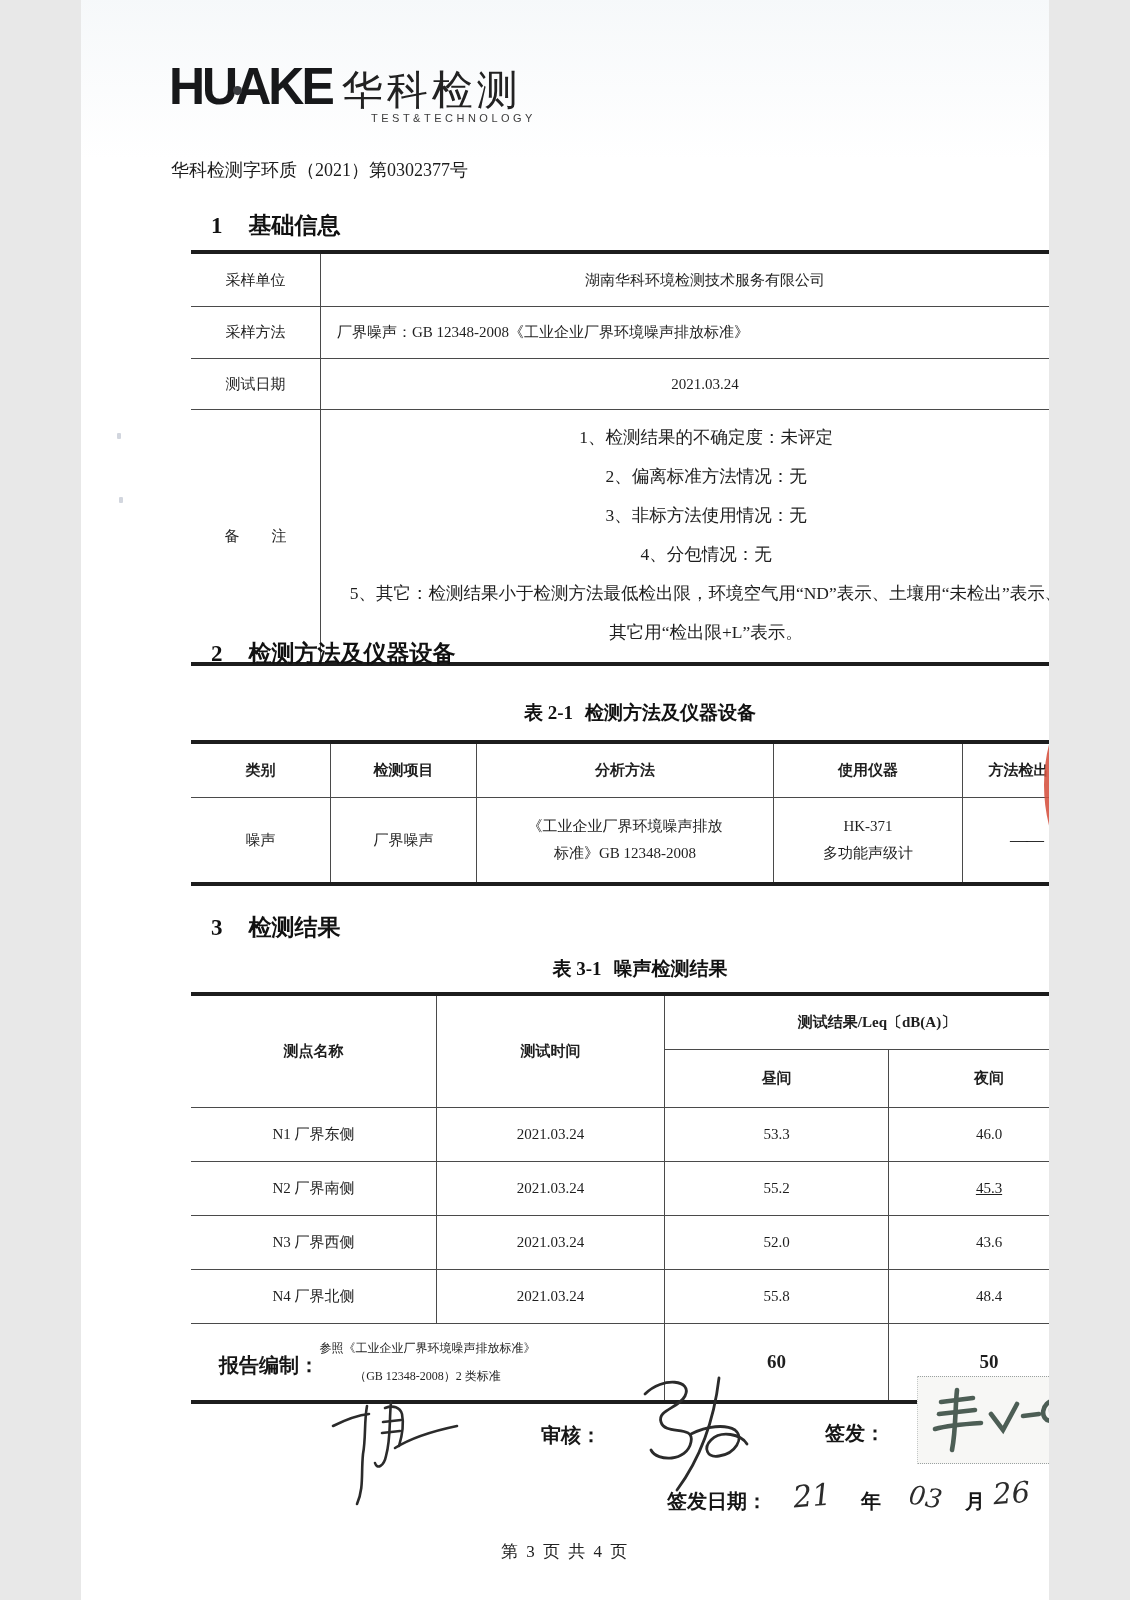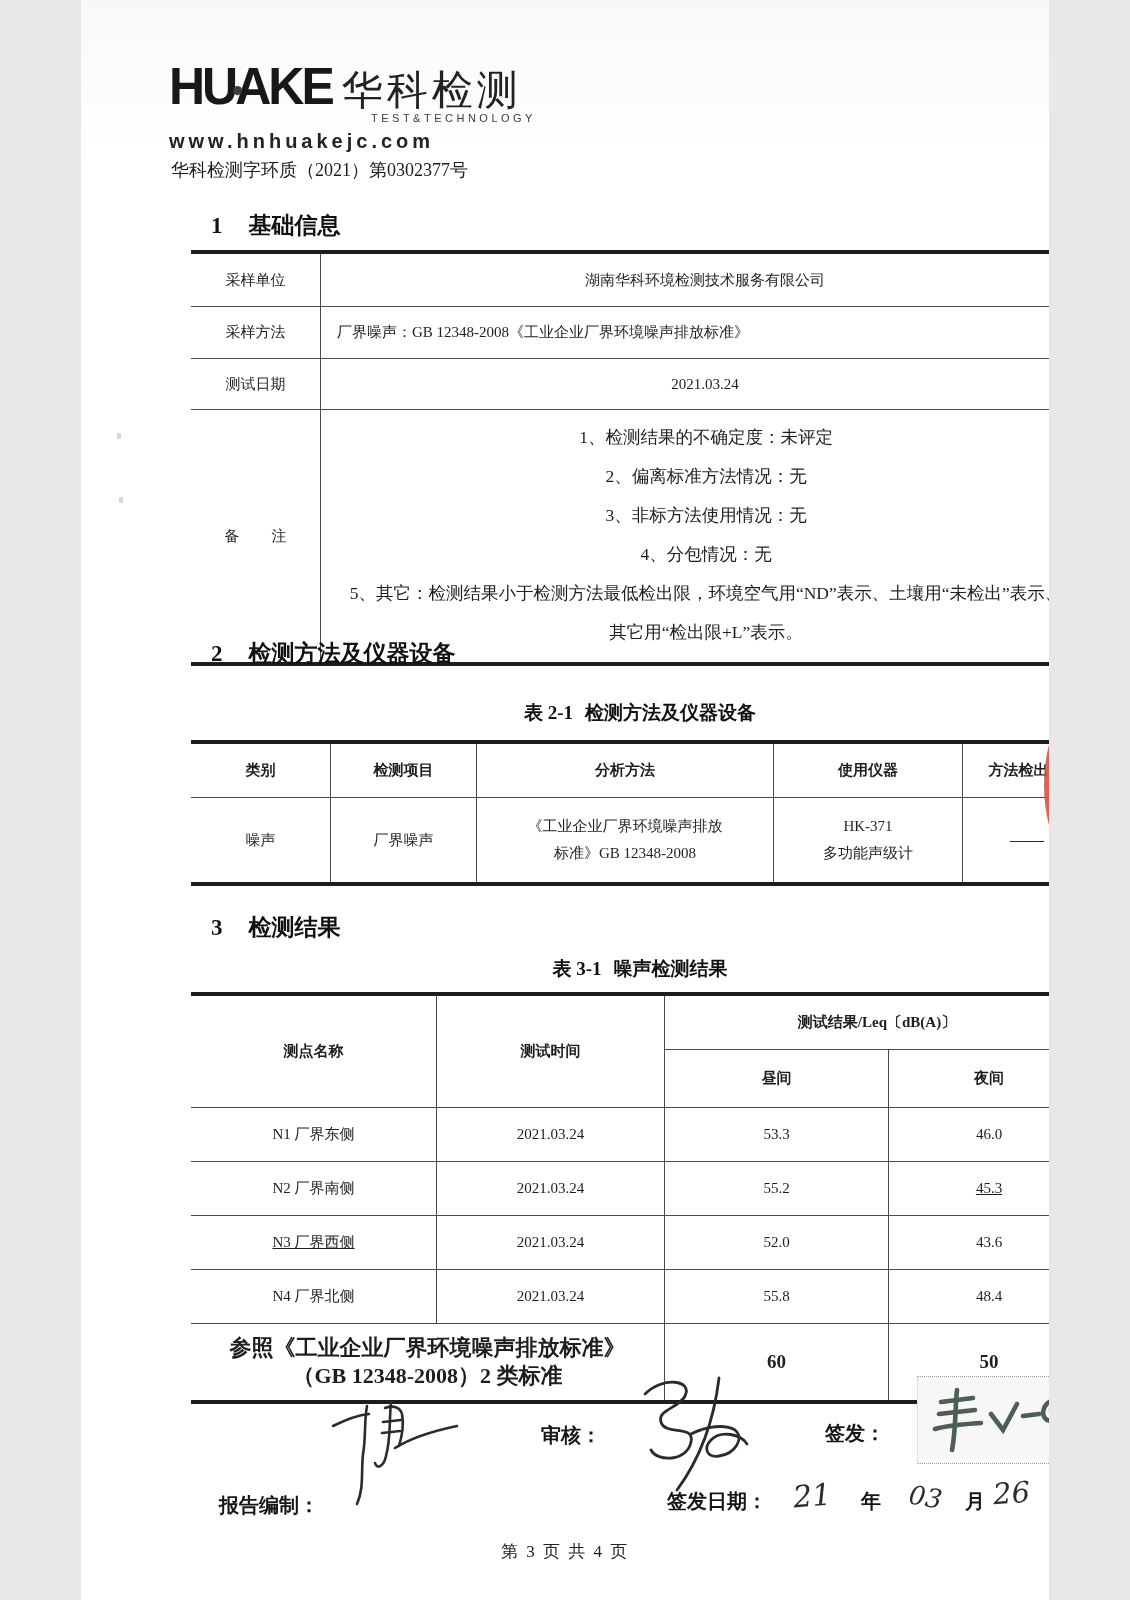--- a/index.html
+++ b/index.html
@@ -64,21 +64,21 @@
   .t2-grid .cell{min-height:0;}
   .h54{height:54px;}
   .h84{height:84px;}
   .two-line{flex-direction:column;justify-content:center;line-height:27px;}
   .dash-limit{letter-spacing:-2px;font-size:18px;}
 
   
   .t3-grid{display:grid;grid-template-columns:246px 228px 224px 200px;
     grid-template-rows:54px 58px 54px 54px 54px 54px 76px;}
   .bold{font-weight:bold;}
-  .std-label{flex-direction:column;justify-content:center;line-height:28px;font-weight:bold;font-size:22px;}
+  .std-label{flex-direction:column;justify-content:center;line-height:28px;font-weight:normal;font-size:12px;}
 
   
   .stamp-svg{position:absolute;left:950px;top:600px;pointer-events:none;}
 
   
   .foot-label{position:absolute;font-weight:bold;font-size:20px;color:#161616;}
   .sig-svg{position:absolute;}
   .patch{position:absolute;left:836px;top:1376px;width:184px;height:88px;
     background:#f7f7f5;border-top:1px dotted #9aa0a0;border-bottom:1px dotted #9aa0a0;
     border-left:1px dotted #c4c8c8;border-right:1px dotted #c4c8c8;box-sizing:border-box;}
@@ -99,21 +99,20 @@
 
   <div class="logo">
     <div class="logo-row">
       <div class="wordmark">
         <span>HUAKE</span>
         <span class="a-dot"></span>
       </div>
       <div class="logo-cn">华科检测</div>
     </div>
     <div class="logo-tagline">TEST&amp;TECHNOLOGY</div>
-    <div class="website">www.hnhuakejc.com</div>
   </div>
 
   <div class="doc-number">华科检测字环质（2021）第0302377号</div>
 
   <div class="sec-head" style="top:210px;">
     <span class="num">1</span><span>基础信息</span>
   </div>
 
   <div class="tbl" style="top:250px;">
     <div class="t1-row hline" style="height:52px;">
@@ -195,21 +194,21 @@
       <div class="cell vline hline" style="grid-row:3;grid-column:1;">N1 厂界东侧</div>
       <div class="cell vline hline" style="grid-row:3;grid-column:2;">2021.03.24</div>
       <div class="cell vline hline" style="grid-row:3;grid-column:3;">53.3</div>
       <div class="cell hline" style="grid-row:3;grid-column:4;">46.0</div>
 
       <div class="cell vline hline" style="grid-row:4;grid-column:1;">N2 厂界南侧</div>
       <div class="cell vline hline" style="grid-row:4;grid-column:2;">2021.03.24</div>
       <div class="cell vline hline" style="grid-row:4;grid-column:3;">55.2</div>
       <div class="cell hline" style="grid-row:4;grid-column:4;text-decoration:underline;">45.3</div>
 
-      <div class="cell vline hline" style="grid-row:5;grid-column:1;text-decoration:underline;">N3 厂界西侧</div>
+      <div class="cell vline hline" style="grid-row:5;grid-column:1;">N3 厂界西侧</div>
       <div class="cell vline hline" style="grid-row:5;grid-column:2;">2021.03.24</div>
       <div class="cell vline hline" style="grid-row:5;grid-column:3;">52.0</div>
       <div class="cell hline" style="grid-row:5;grid-column:4;">43.6</div>
 
       <div class="cell vline hline" style="grid-row:6;grid-column:1;">N4 厂界北侧</div>
       <div class="cell vline hline" style="grid-row:6;grid-column:2;">2021.03.24</div>
       <div class="cell vline hline" style="grid-row:6;grid-column:3;">55.8</div>
       <div class="cell hline" style="grid-row:6;grid-column:4;">48.4</div>
 
       <div class="cell vline std-label" style="grid-row:7;grid-column:1/3;">
@@ -229,21 +228,21 @@
         <text x="49" y="144" transform="rotate(-72 49 144)">有</text>
         <text x="43" y="178" transform="rotate(-87 43 178)">限</text>
         <text x="46" y="212" transform="rotate(-103 46 212)">公</text>
         <text x="54" y="244" transform="rotate(-118 54 244)">司</text>
         <text x="62" y="262" font-size="22" transform="rotate(-124 62 262)">用</text>
         <text x="90" y="276" font-size="23" transform="rotate(-136 90 276)">章</text>
       </g>
     </g>
   </svg>
 
-  <div class="foot-label" style="left:138px;top:1492px;">报告编制：</div>
+  <div class="foot-label" style="left:138px;top:1352px;">报告编制：</div>
   <svg class="sig-svg" style="left:248px;top:1392px;" width="150" height="118" viewBox="0 0 150 118">
     <g fill="none" stroke="#2b2b2b" stroke-width="2.6" stroke-linecap="round">
       <path d="M4,34 C16,28 30,23 40,22"></path>
       <path d="M38,14 C35,30 37,46 34,62 C32,82 35,96 28,112"></path>
       <path d="M62,10 C60,30 62,46 57,64 C55,74 48,78 46,71"></path>
       <path d="M56,16 C64,13 71,15 73,22 C75,32 73,44 70,54"></path>
       <path d="M54,30 L72,28 M53,41 L71,39"></path>
       <path d="M66,56 C82,46 104,39 128,34"></path>
     </g>
   </svg>

